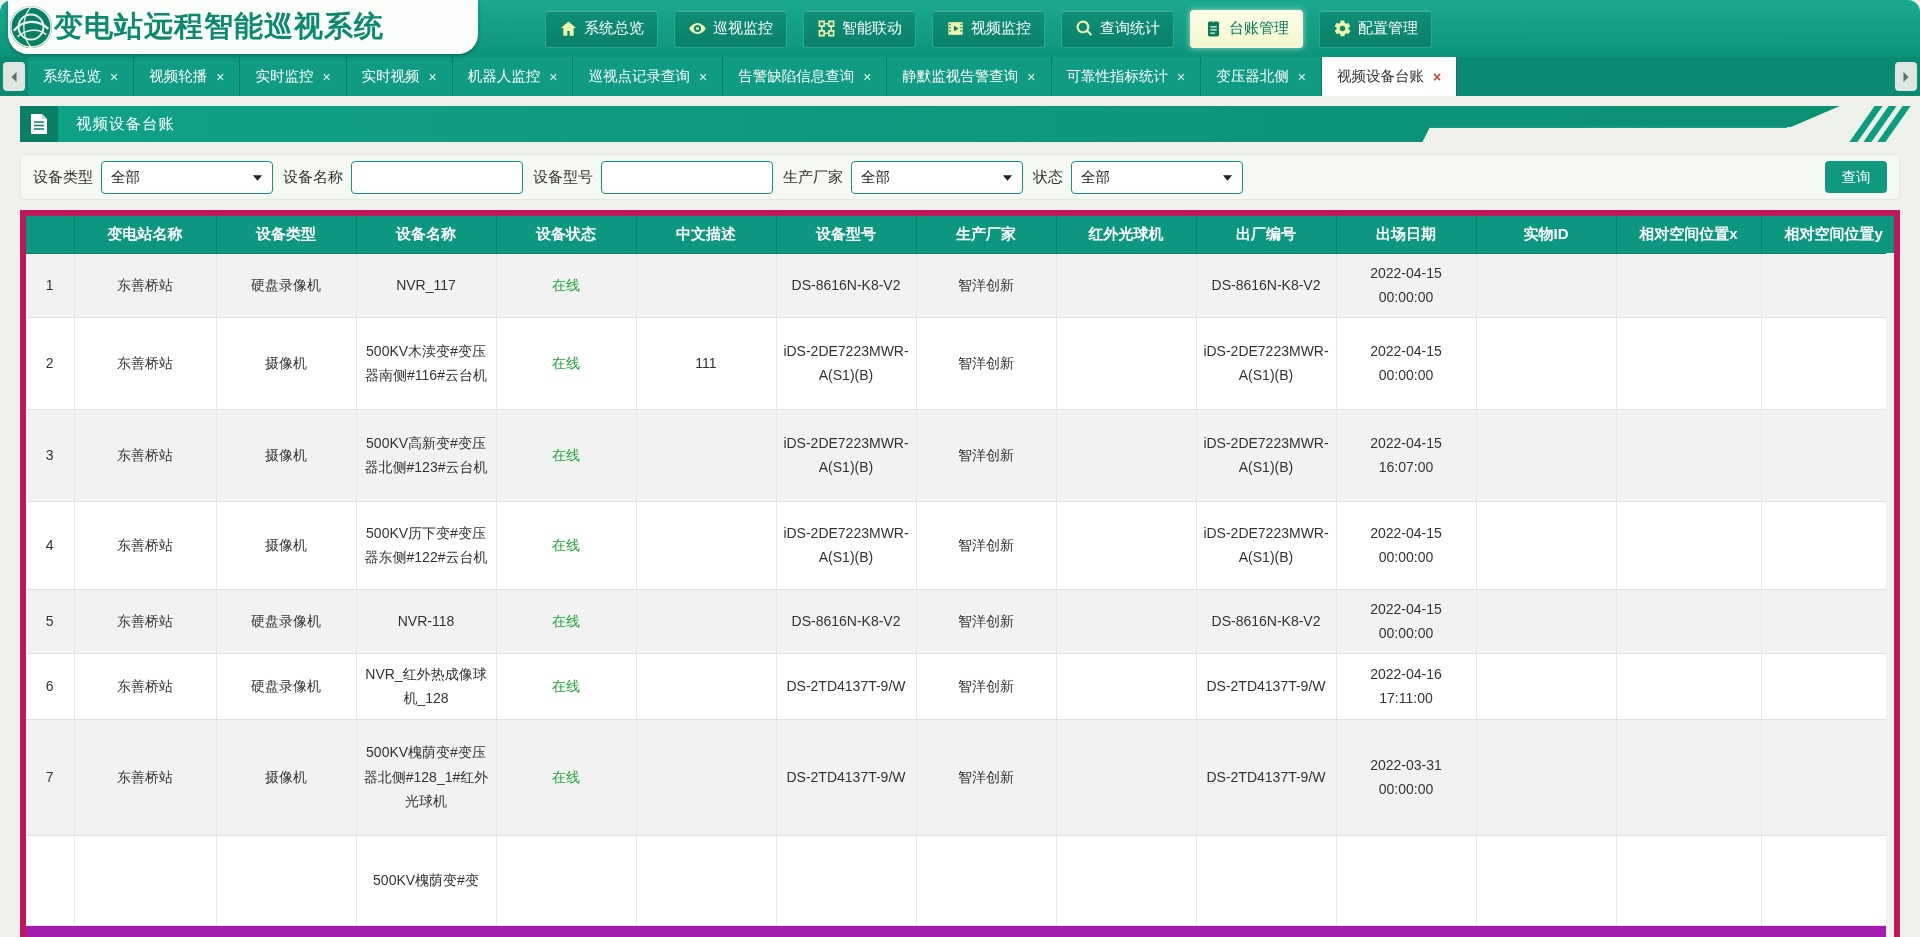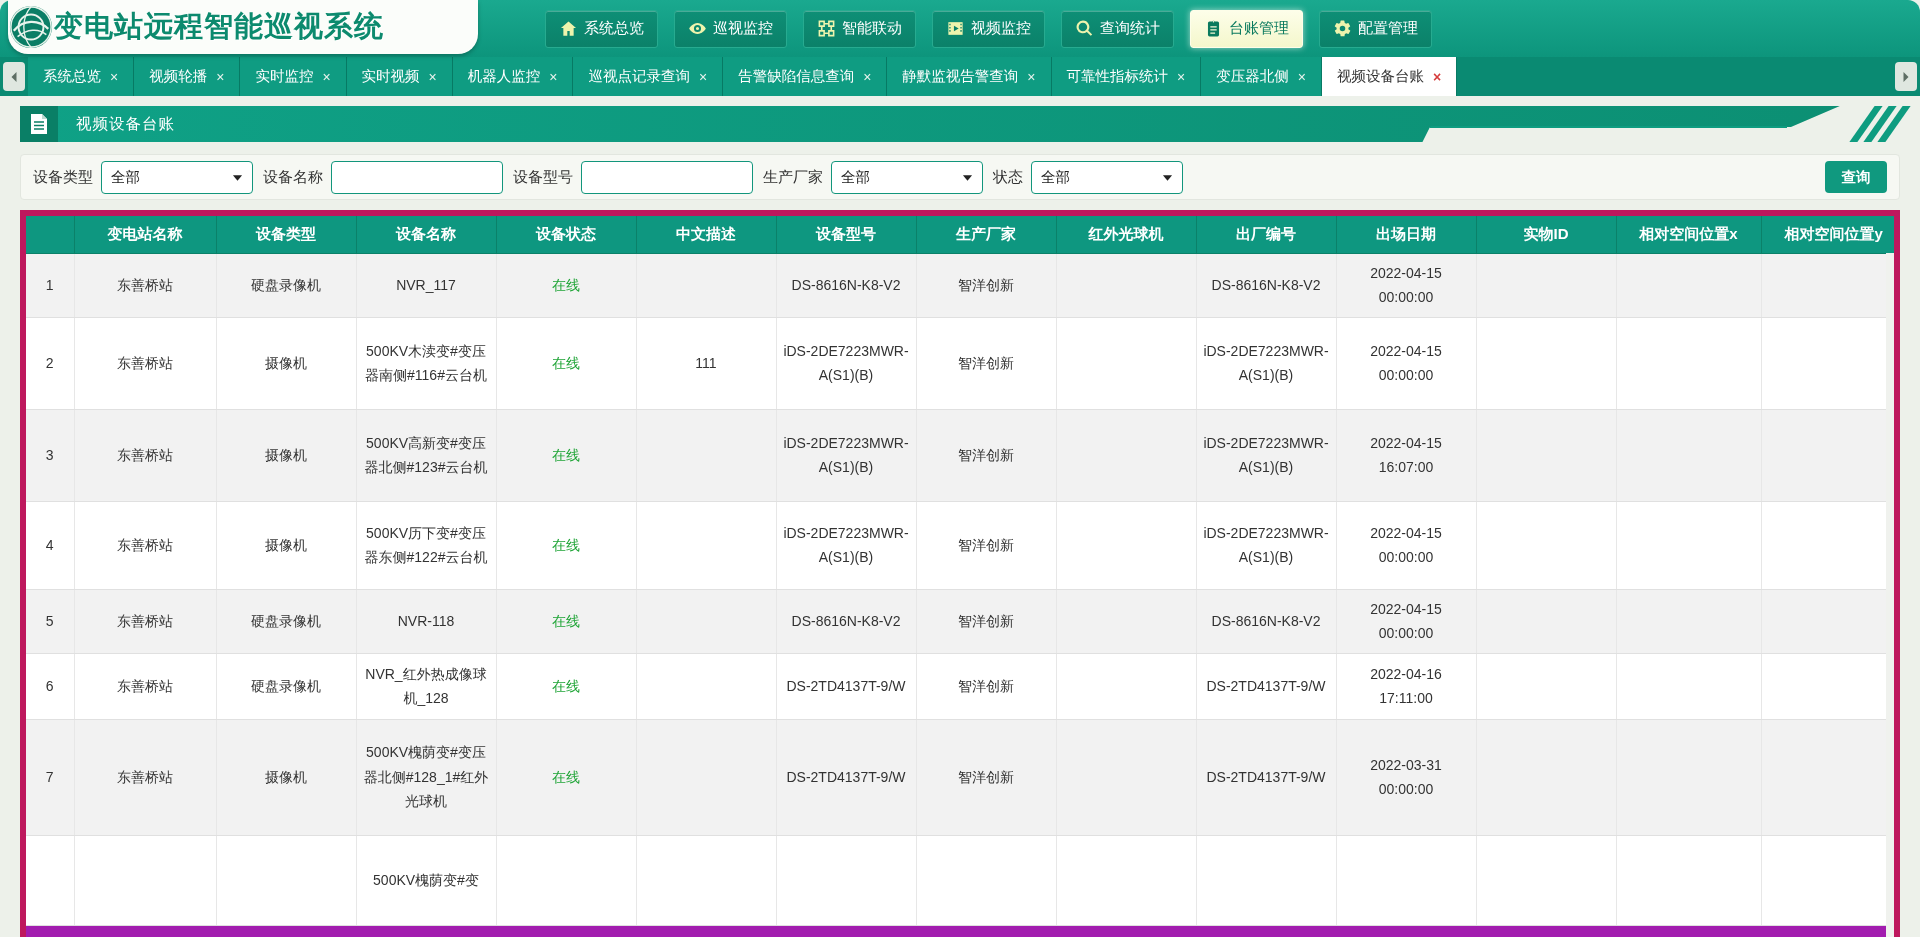--- a/index.html
+++ b/index.html
@@ -67,28 +67,28 @@
   .pagebar-icon { position:absolute; left:0; top:0; width:38px; height:36px; background:#0a7f66;
     display:flex; align-items:center; justify-content:center; }
   .pagebar-icon svg { width:18px; height:20px; }
   .pagebar-title { position:absolute; left:56px; top:0; height:36px; display:flex; align-items:center;
     color:#fff; font-size:15.5px; letter-spacing:1px; }
 
   .filters { display:flex; align-items:center; margin:0 20px 10px; height:46px; flex:none;
     background:#f6f8f3; border:1px solid #e2e6df; border-radius:4px; padding:0 12px; gap:10px; }
   .fgroup { display:flex; align-items:center; gap:8px; }
   .fgroup label { font-size:15px; color:#333; white-space:nowrap; }
-  .select { width:152px; height:33px; background:#fff; border:1px solid #12967c; border-radius:4px;
+  .select { width:172px; height:33px; background:#fff; border:1px solid #12967c; border-radius:4px;
     display:flex; align-items:center; justify-content:space-between; padding:0 9px; cursor:pointer;font-family:Liberation Mono, monospace; }
   .select span { font-size:14.5px; color:#222; }
   .select svg { width:11px; height:11px; fill:#222; }
   .txt { width:172px; height:33px; background:#fff; border:1px solid #12967c; border-radius:4px;
     padding:0 8px; font-size:14.5px; color:#222; outline:none; }
   .btn { background:#10997f; color:#fff; border:none; border-radius:4px; font-size:14.5px;
-    cursor:pointer;font-weight:bold; }
+    cursor:pointer; }
   .query-btn { margin-left:auto; width:62px; height:32px; }
 
   
   .tablewrap { margin:0 20px; height:734px; flex:none; overflow:hidden; background:#a21caf;
     border:6px solid #be185d; position:relative; }
   table { width:100%; border-collapse:collapse; table-layout:fixed; }
   thead th { height:37px; background:#0e9780; color:#fff; font-size:15px; font-weight:bold;
     border-right:1px solid #0b8169; border-bottom:1px solid #0b8169; }
   thead th:last-child { border-right:none;margin-left:6px; }
   tbody td { font-size:14px; color:#333; text-align:center; vertical-align:middle;

